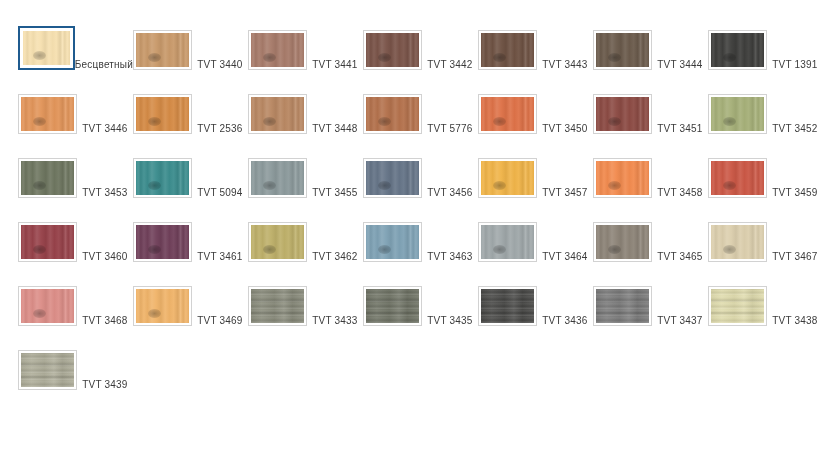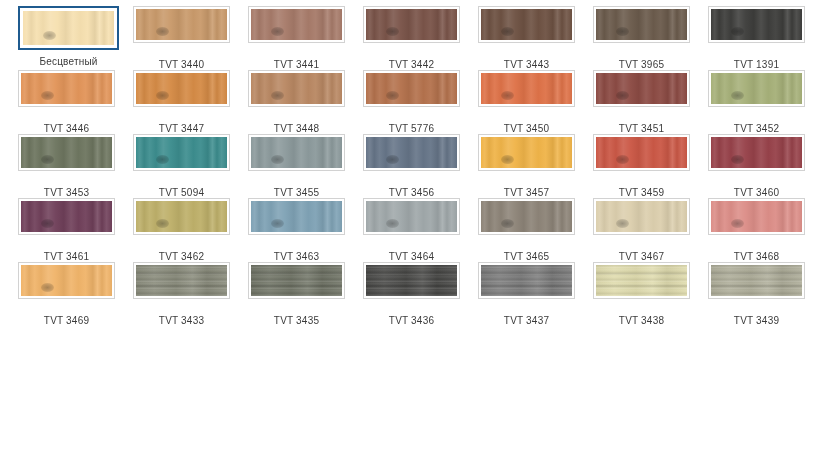--- a/index.html
+++ b/index.html
@@ -19,22 +19,22 @@
     display: grid;
     grid-template-columns: repeat(7, 115px);
     grid-auto-rows: 64px;
     justify-content: start;
     margin-left: 18px;
   }
   .swatch-cell {
     width: 115px;
     height: 64px;
     display: flex;
-    flex-direction: column;
-    align-items: flex-start;
+    flex-direction: row;
+    align-items: flex-end;
     cursor: pointer;
   }
   .chip-frame {
     width: 97px;
     height: 40px;
     border: 1px solid #d2d2d2;
     background: #ffffff;
     padding: 2px;
     position: relative;
   }
@@ -166,39 +166,39 @@
     <div class="swatch-cell">
       <div class="chip-frame">
         <div class="chip grain-v" style="background: rgb(110, 82, 67);"></div>
       </div>
       <div class="swatch-label">TVT 3443</div>
     </div>
     <div class="swatch-cell">
       <div class="chip-frame">
         <div class="chip grain-v" style="background: rgb(107, 91, 76);"></div>
       </div>
-      <div class="swatch-label">TVT 3965</div>
+      <div class="swatch-label">TVT 3444</div>
     </div>
     <div class="swatch-cell">
       <div class="chip-frame">
         <div class="chip grain-v" style="background: rgb(62, 62, 60);"></div>
       </div>
       <div class="swatch-label">TVT 1391</div>
     </div>
     <div class="swatch-cell">
       <div class="chip-frame">
         <div class="chip grain-v" style="background: rgb(226, 149, 90);"></div>
       </div>
       <div class="swatch-label">TVT 3446</div>
     </div>
     <div class="swatch-cell">
       <div class="chip-frame">
         <div class="chip grain-v" style="background: rgb(213, 139, 70);"></div>
       </div>
-      <div class="swatch-label">TVT 3447</div>
+      <div class="swatch-label">TVT 2536</div>
     </div>
     <div class="swatch-cell">
       <div class="chip-frame">
         <div class="chip grain-v" style="background: rgb(185, 136, 99);"></div>
       </div>
       <div class="swatch-label">TVT 3448</div>
     </div>
     <div class="swatch-cell">
       <div class="chip-frame">
         <div class="chip grain-v" style="background: rgb(180, 114, 77);"></div>
@@ -245,20 +245,26 @@
       <div class="chip-frame">
         <div class="chip grain-v" style="background: rgb(102, 117, 136);"></div>
       </div>
       <div class="swatch-label">TVT 3456</div>
     </div>
     <div class="swatch-cell">
       <div class="chip-frame">
         <div class="chip grain-v" style="background: rgb(240, 180, 73);"></div>
       </div>
       <div class="swatch-label">TVT 3457</div>
+    </div>
+    <div class="swatch-cell">
+      <div class="chip-frame">
+        <div class="chip grain-v" style="background: rgb(242, 139, 79);"></div>
+      </div>
+      <div class="swatch-label">TVT 3458</div>
     </div>
     <div class="swatch-cell">
       <div class="chip-frame">
         <div class="chip grain-v" style="background: rgb(203, 88, 70);"></div>
       </div>
       <div class="swatch-label">TVT 3459</div>
     </div>
     <div class="swatch-cell">
       <div class="chip-frame">
         <div class="chip grain-v" style="background: rgb(151, 66, 74);"></div>

